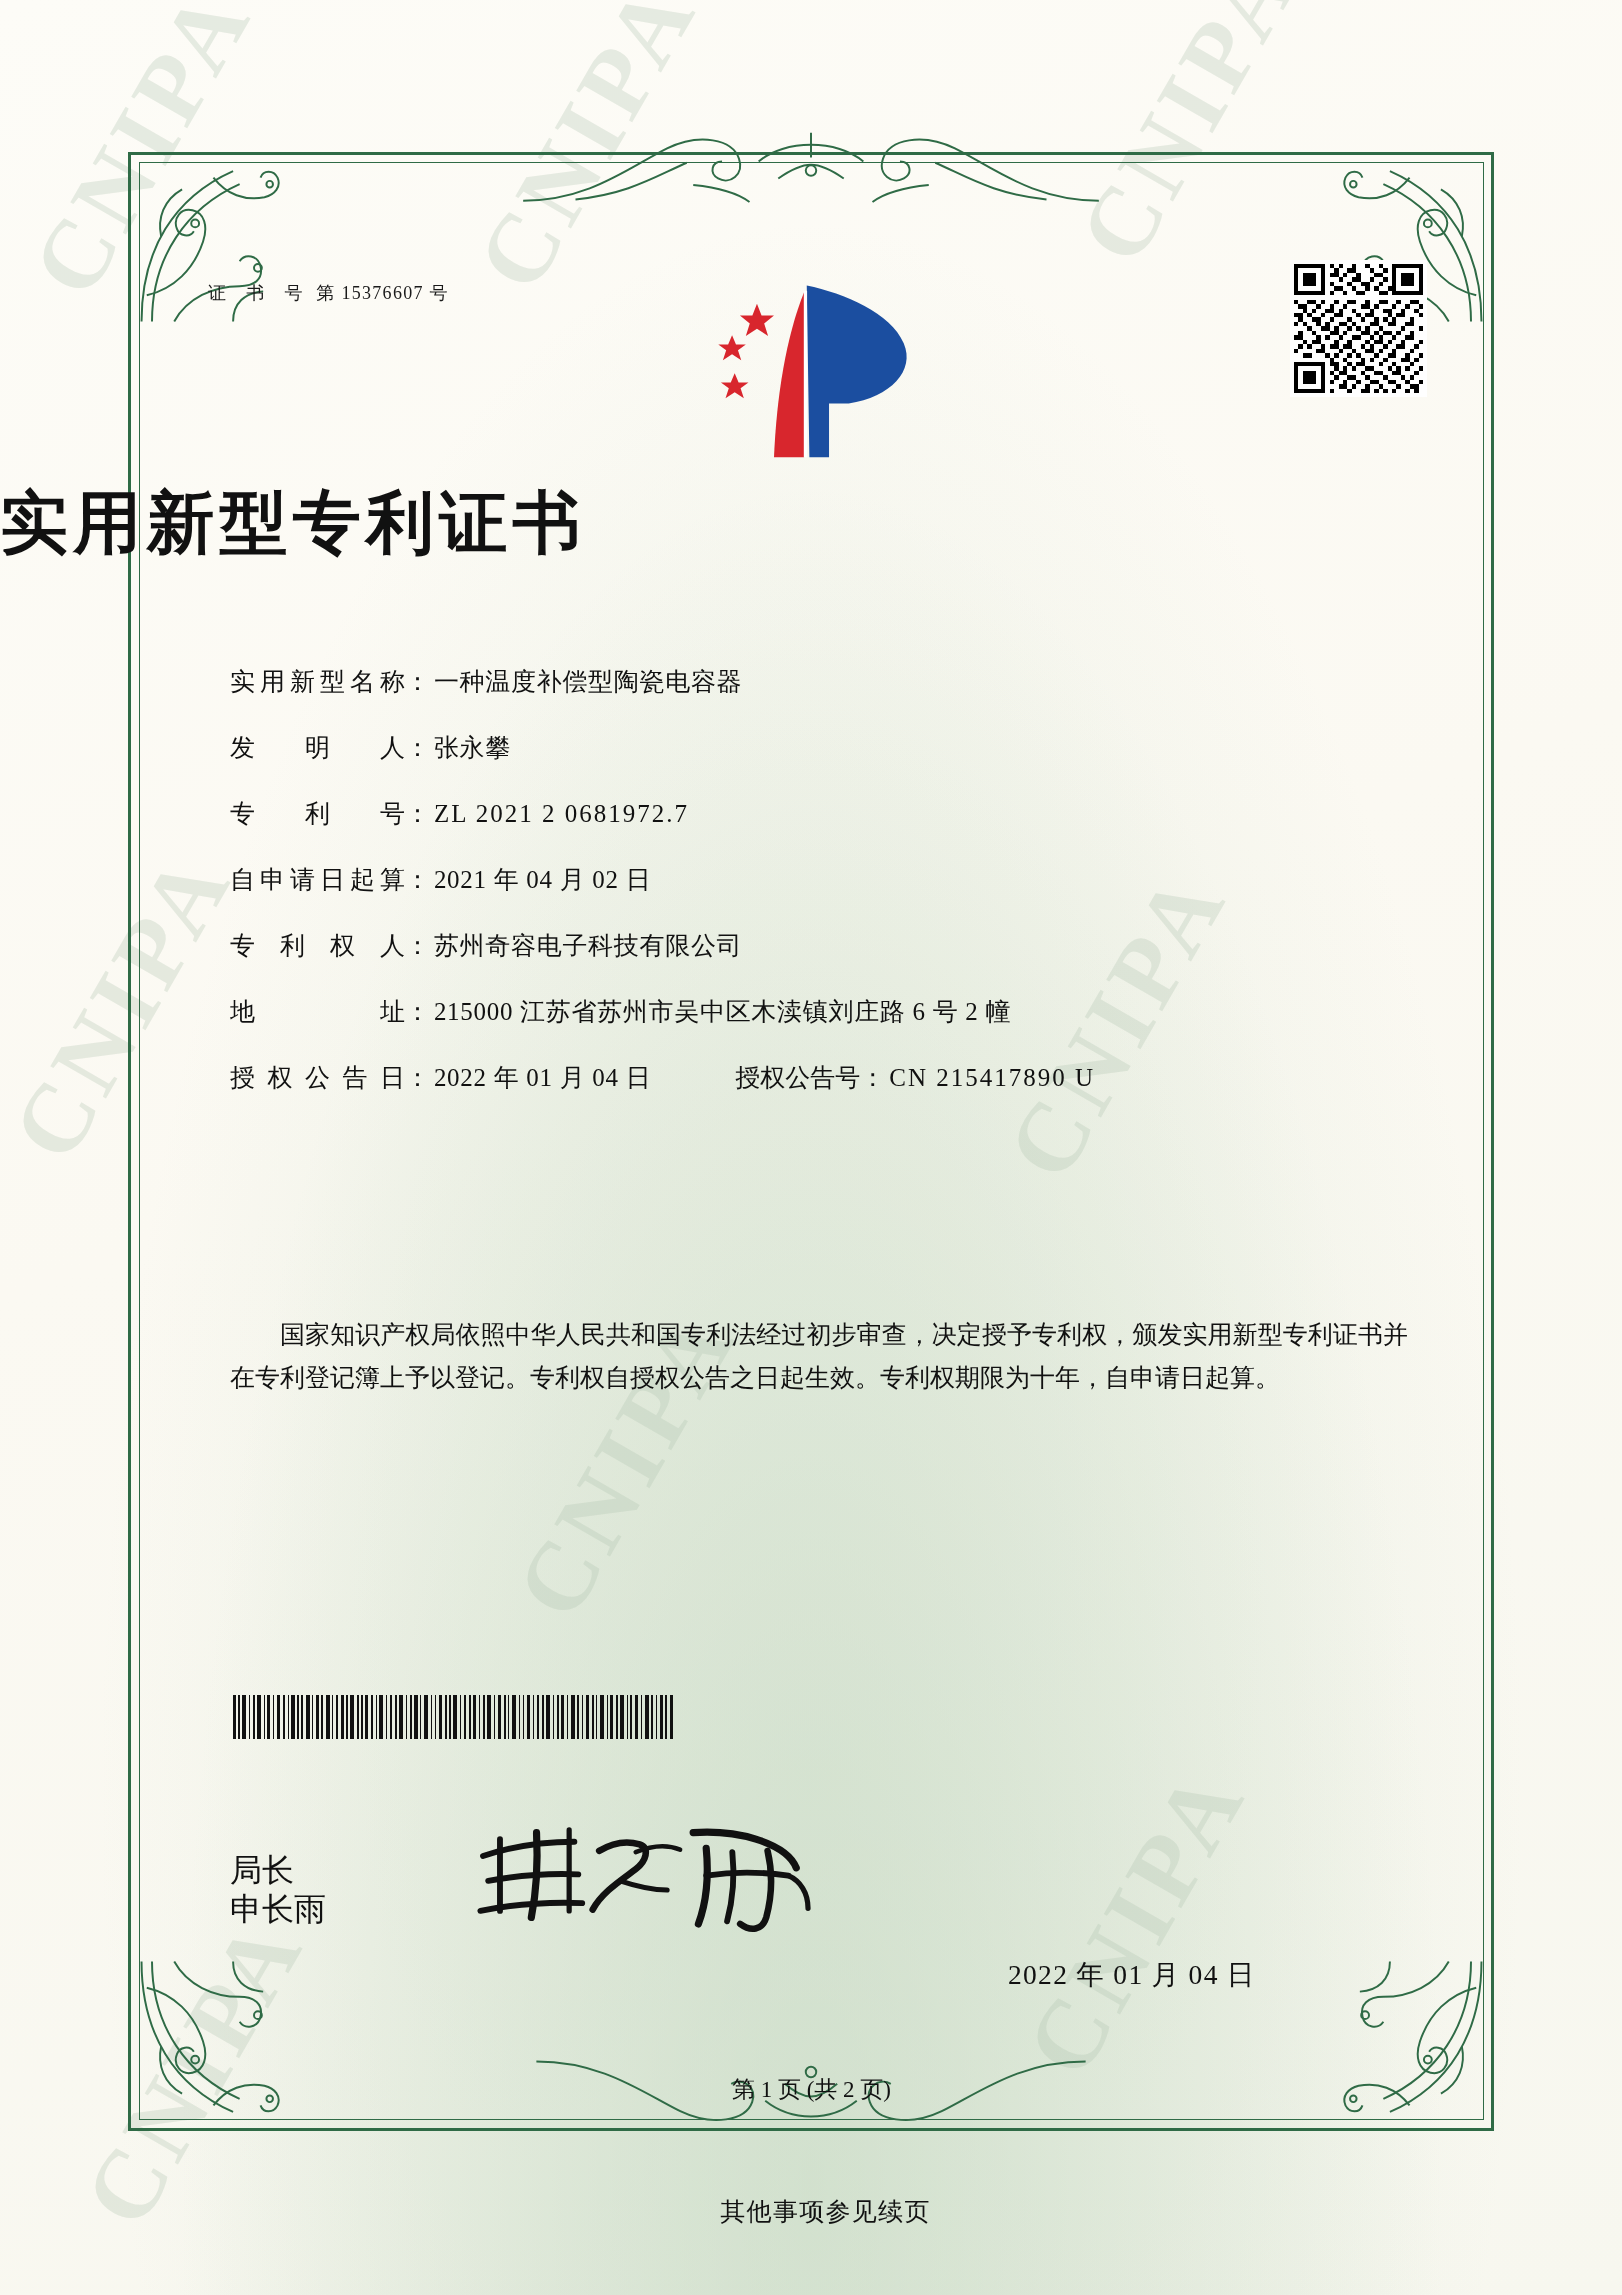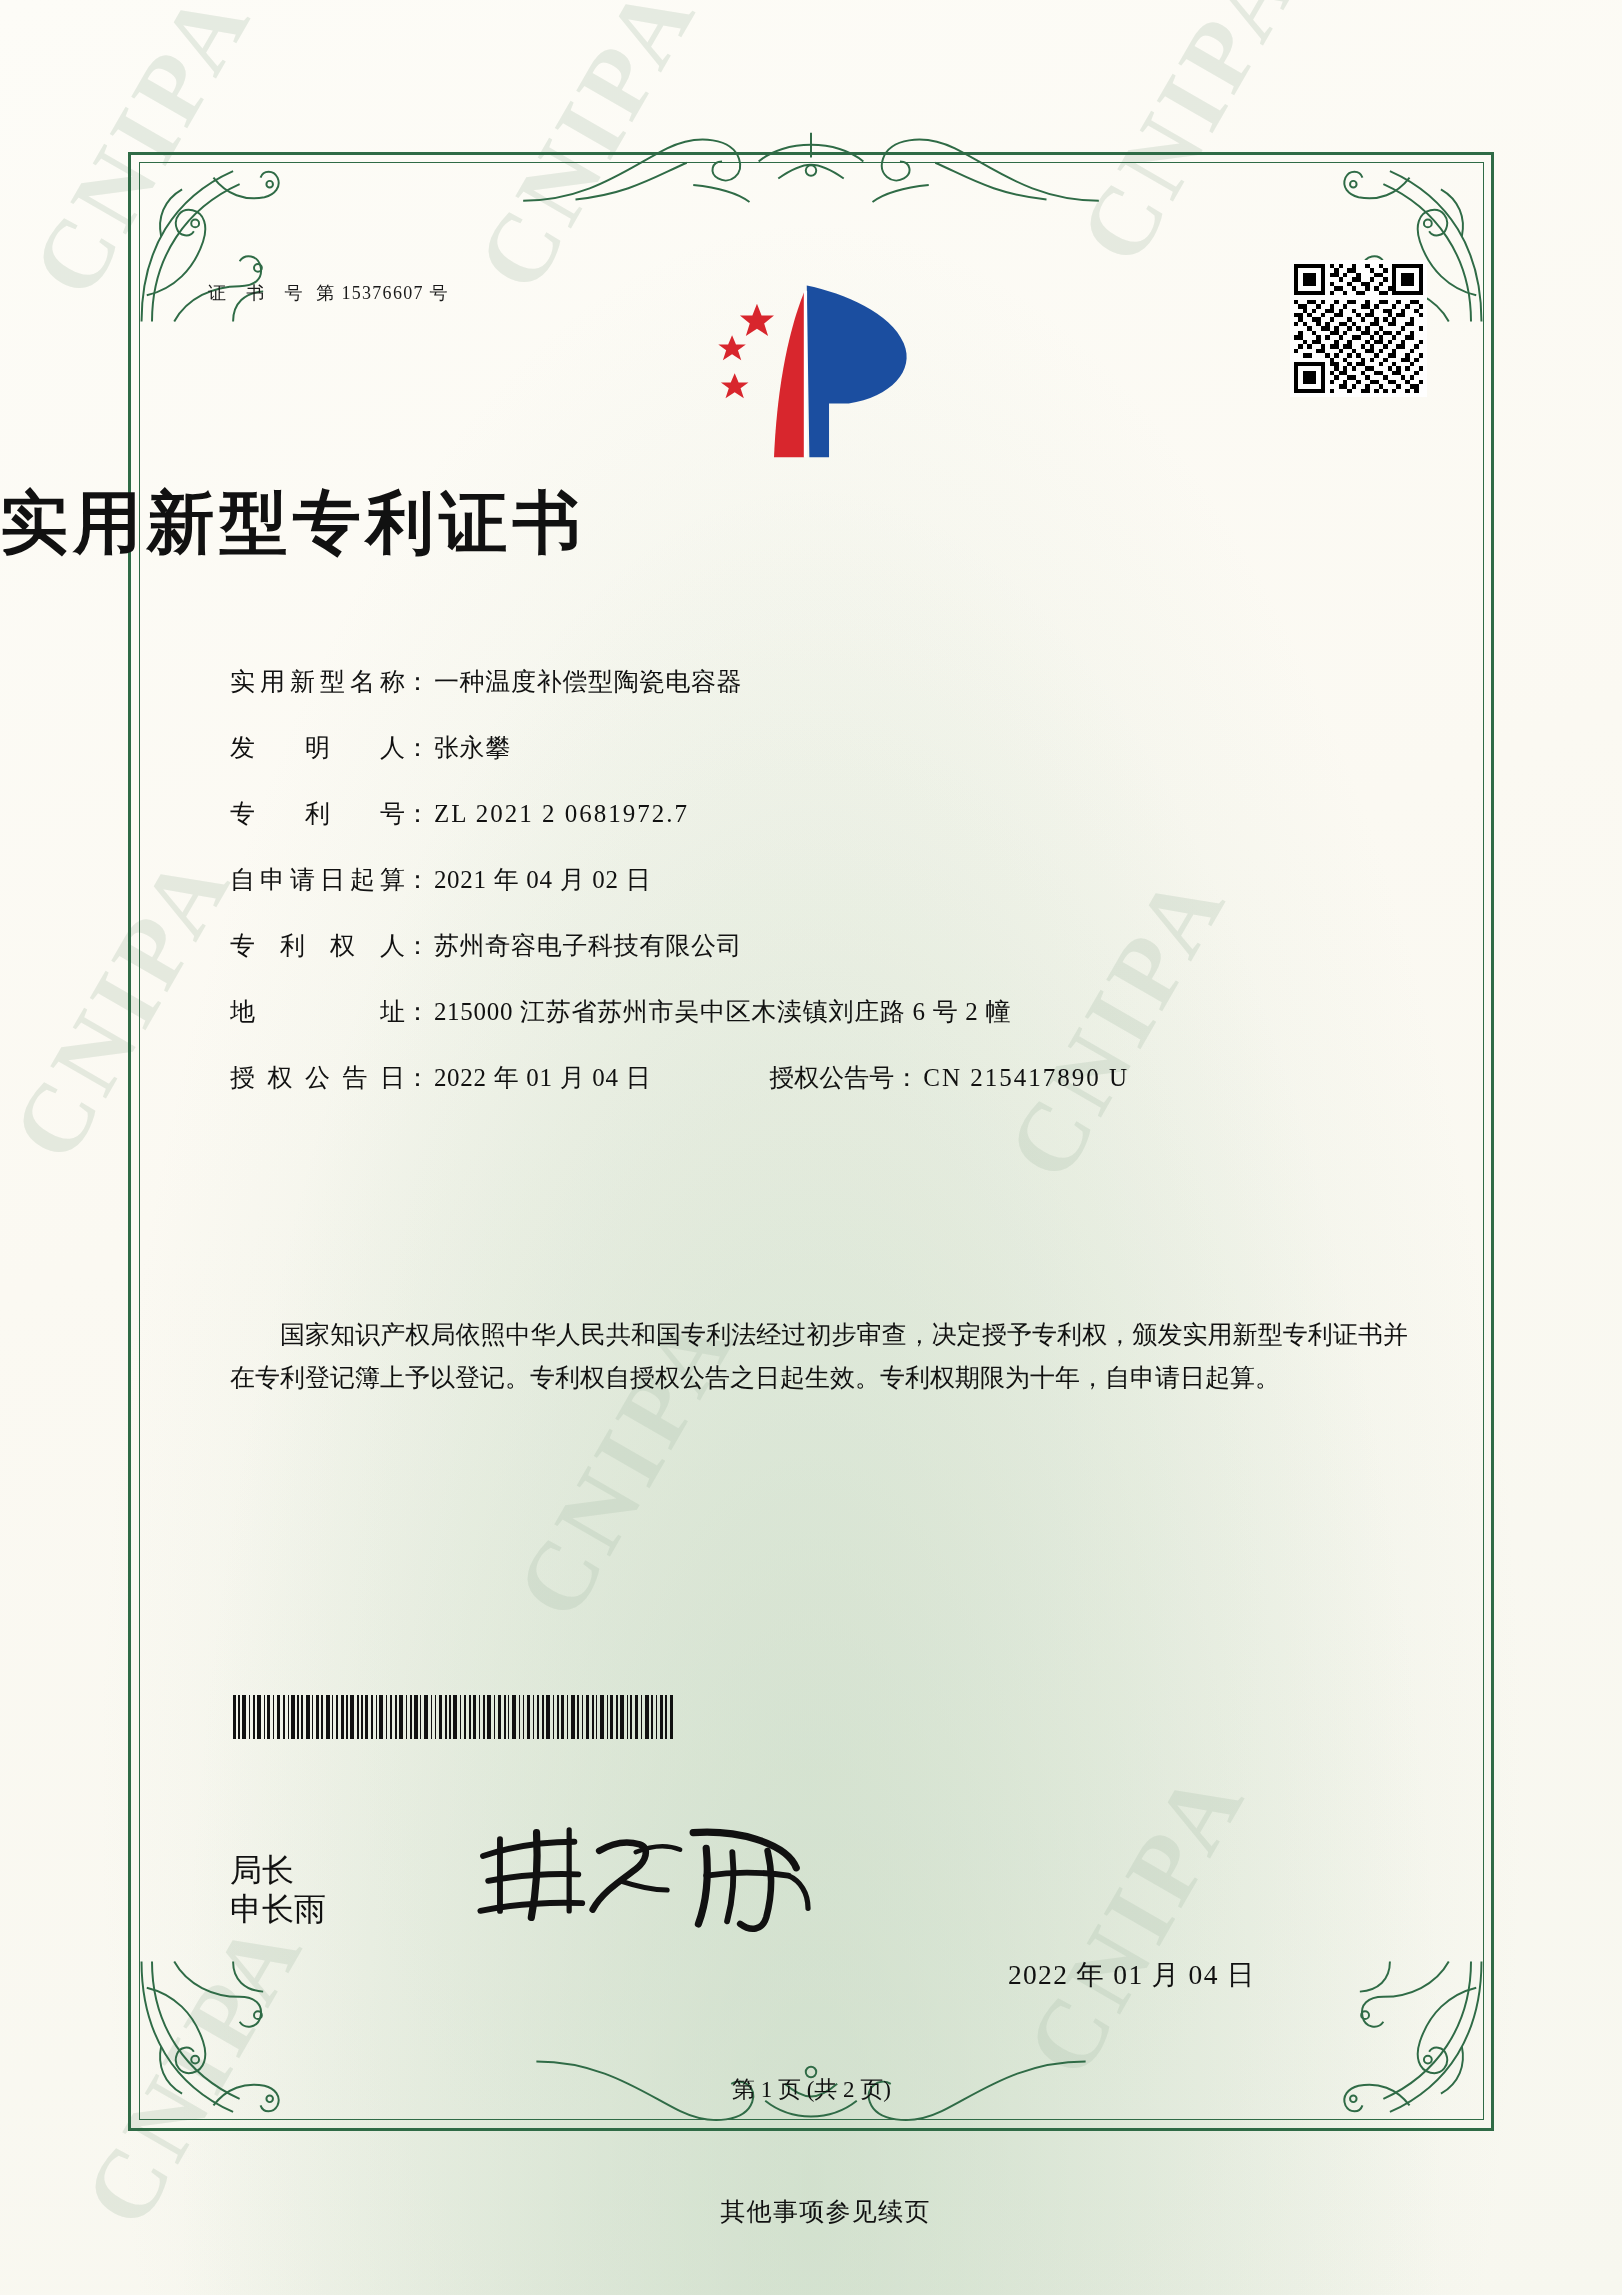--- a/index.html
+++ b/index.html
@@ -171,21 +171,21 @@
     flex: 0 0 175px;
     text-align: justify;
     text-align-last: justify;
     letter-spacing: 0;
   }
   .field-colon { margin-right: 3.9px; }
   .field-value { letter-spacing: 0.7px; }
   .mono-ish { font-family: "Liberation Serif", serif; letter-spacing: 2px; }
 
   .field-row.two-col .second-label {
-    margin-left: 118px;
+    margin-left: 84px;
     display: inline-block;
   }
 
   
   .paras {
     position: absolute;
     left: 230px;
     top: 1313px;
     width: 1178px;
     font-size: 25px;

